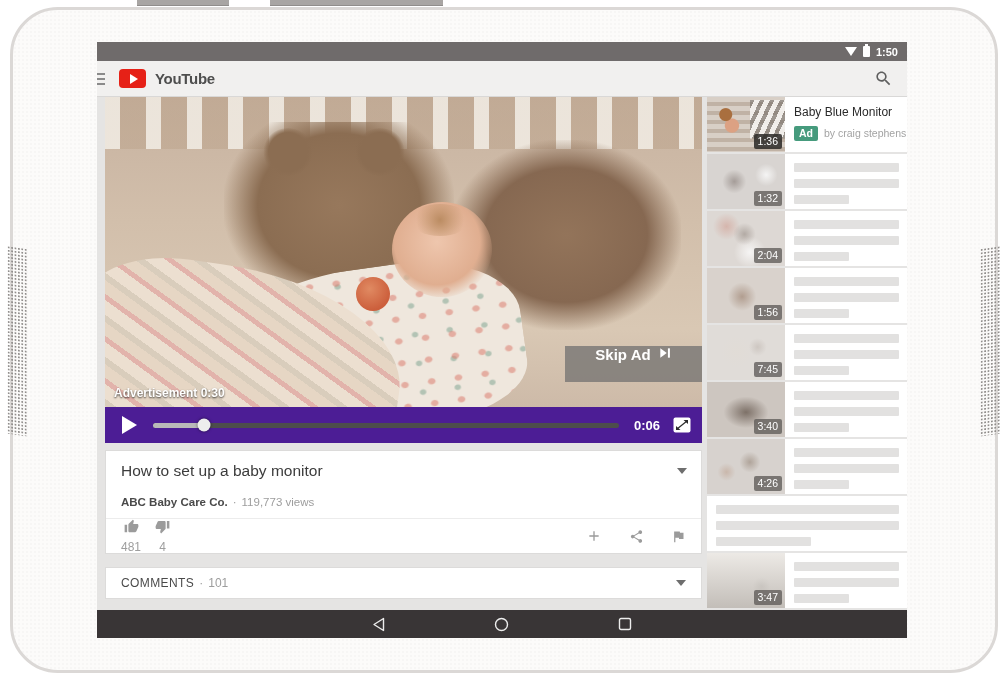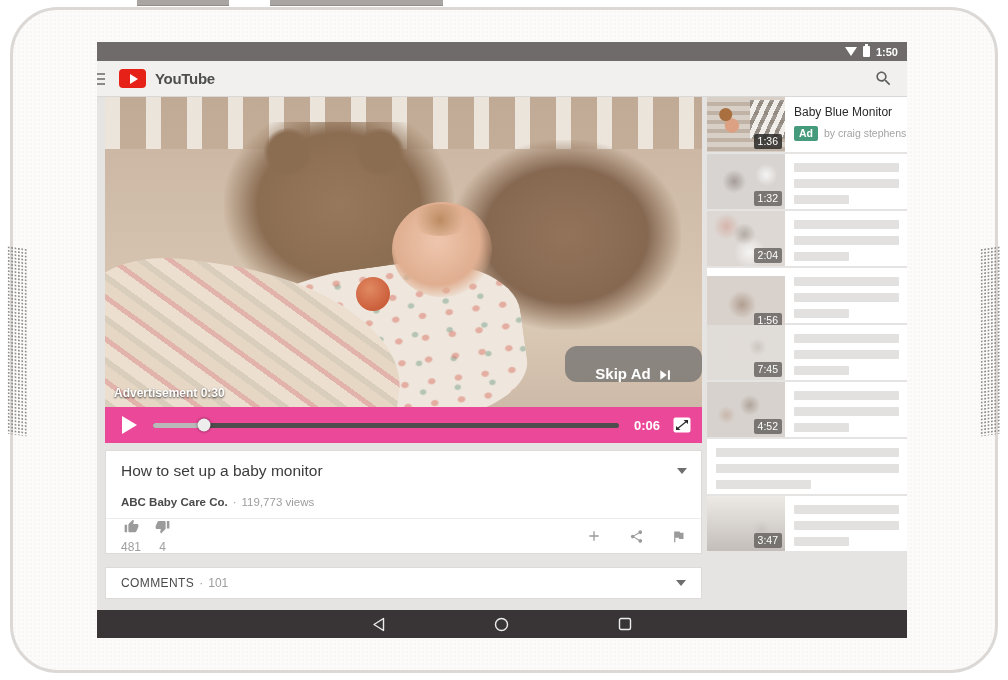--- a/index.html
+++ b/index.html
@@ -71,27 +71,27 @@
            background:radial-gradient(circle at 40% 35%,#e08a62 0%,#cc5f3c 70%); }
   .pajamas { position:absolute; left:20%; top:55%; width:300px; height:160px; transform:rotate(-8deg);
            border-radius:45% 40% 30% 45%; background-color:#efe7dd;
            background-image: radial-gradient(rgba(219,126,112,.55) 3px, transparent 4.5px),
                              radial-gradient(rgba(120,160,140,.5) 2.5px, transparent 4px);
            background-size:27px 22px, 35px 29px; }
   .blanket { position:absolute; left:-4%; bottom:-10%; width:54%; height:55%; transform:rotate(8deg);
            border-radius:30% 60% 20% 20%;
            background:repeating-linear-gradient(28deg,#ecdfd0 0 12px,#e2b3ab 12px 17px,#e6d6c4 17px 28px,#d9cdbc 28px 34px); }
   .skip-ad { position:absolute; right:0; bottom:25px; width:137px; height:36px;
-           background:rgba(128,124,121,.88); color:#fff; display:flex; align-items:flex-end; justify-content:center;
-           gap:7px; font-size:15px; font-weight:bold; cursor:pointer;border-radius:12px; }
+           background:rgba(128,124,121,.88); color:#fff; display:flex; align-items:flex-start; justify-content:center;
+           gap:7px; font-size:15px; font-weight:bold; cursor:pointer; }
   .ad-label { position:absolute; left:9px; bottom:7px; color:#fff; font-size:12px; font-weight:bold;
            text-shadow:0 1px 2px rgba(0,0,0,.75); }
 
   
-  .controls { height:36px; flex:none; background:#ec4899; display:flex; align-items:center; padding:0 11px; }
+  .controls { height:36px; flex:none; background:#4c1d95; display:flex; align-items:center; padding:0 11px; }
   .playbtn { width:0; height:0; border-left:15px solid #fff; border-top:9px solid transparent;
            border-bottom:9px solid transparent; margin:0 16px 0 6px; cursor:pointer; flex:none; }
   .seek { flex:1; height:5px; background:#4d4d4d; border-radius:3px; position:relative; margin-right:15px; cursor:pointer; }
   .seek .fill { height:100%; background:#b9b9b9; border-radius:3px; width:11%; }
   .seek .knob { position:absolute; top:50%; left:11%; transform:translate(-50%,-50%); width:13px; height:13px;
            background:#ededed; border-radius:50%; box-shadow:0 0 3px rgba(0,0,0,.6); }
   .ptime { color:#fff; font-size:13px; font-weight:bold; margin-right:13px; }
   .fsbtn { cursor:pointer; display:flex; }
 
   
@@ -135,21 +135,21 @@
           radial-gradient(circle 11px at 32% 52%, #dca183 60%, transparent 70%),
           repeating-linear-gradient(115deg, rgba(110,105,100,.55) 0 4px, rgba(245,243,240,.9) 4px 9px),
           repeating-linear-gradient(180deg,#d8cfc6 0 5px,#c0b2a5 5px 9px);
         background-size: 100% 100%, 100% 100%, 45% 70%, 100% 100%;
         background-position: 0 0, 0 0, 100% 20%, 0 0; background-repeat:no-repeat; }
   .t1 { background: radial-gradient(circle 16px at 35% 50%, rgba(88,74,68,.4), transparent 75%),
           radial-gradient(circle 14px at 76% 38%, rgba(250,250,250,.85), transparent 80%), #d8d4d1; }
   .t2 { background: radial-gradient(circle 15px at 48% 42%, rgba(100,85,75,.35), transparent 75%),
           radial-gradient(circle 18px at 25% 28%, rgba(195,92,70,.28), transparent 75%),
           radial-gradient(circle 20px at 55% 75%, rgba(252,252,252,.8), transparent 80%), #ddd8d4; }
-  .t3 { background: radial-gradient(circle 19px at 45% 52%, rgba(122,85,60,.42), transparent 75%), #d9d2cc; margin-top: 8px; }
+  .t3 { background: radial-gradient(circle 19px at 45% 52%, rgba(122,85,60,.42), transparent 75%), #d9d2cc; }
   .t4 { background: radial-gradient(circle 20px at 38% 48%, rgba(225,220,214,.85), transparent 80%),
           radial-gradient(circle 12px at 65% 40%, rgba(150,135,125,.25), transparent 75%), #e0dcd8; }
   .t5 { background: radial-gradient(ellipse 30px 21px at 50% 55%, rgba(72,56,45,.6), transparent 75%), #cdc6c0; }
   .t6 { background: radial-gradient(circle 14px at 55% 42%, rgba(112,90,70,.38), transparent 75%),
           radial-gradient(circle 12px at 25% 60%, rgba(170,120,90,.3), transparent 75%), #d7d2ce; }
   .t7 { background: radial-gradient(circle 16px at 36% 38%, rgba(66,56,52,.48), transparent 75%),
           radial-gradient(circle 18px at 60% 70%, rgba(248,248,248,.7), transparent 80%), #d5d0cc; }
   .t8 { background: linear-gradient(180deg, rgba(238,235,231,.95) 0%, rgba(175,170,164,.45) 100%),
           radial-gradient(circle 12px at 70% 60%, rgba(140,135,130,.4), transparent 75%), #d3cec9; text-decoration: underline; }
 
@@ -330,24 +330,34 @@
           <div class="thumb t4">
             <span class="dur">7:45</span>
           </div>
           <div class="meta">
             <div class="bar long first"></div>
             <div class="bar long"></div>
             <div class="bar short"></div>
           </div>
         </div>
 
+        <div class="sitem">
+          <div class="thumb t5">
+            <span class="dur">3:40</span>
+          </div>
+          <div class="meta">
+            <div class="bar long first"></div>
+            <div class="bar long"></div>
+            <div class="bar short"></div>
+          </div>
+        </div>
 
         <div class="sitem">
           <div class="thumb t6">
-            <span class="dur">4:52</span>
+            <span class="dur">4:26</span>
           </div>
           <div class="meta">
             <div class="bar long first"></div>
             <div class="bar long"></div>
             <div class="bar short"></div>
           </div>
         </div>
 
         <div class="sitem">
           <div class="meta">

